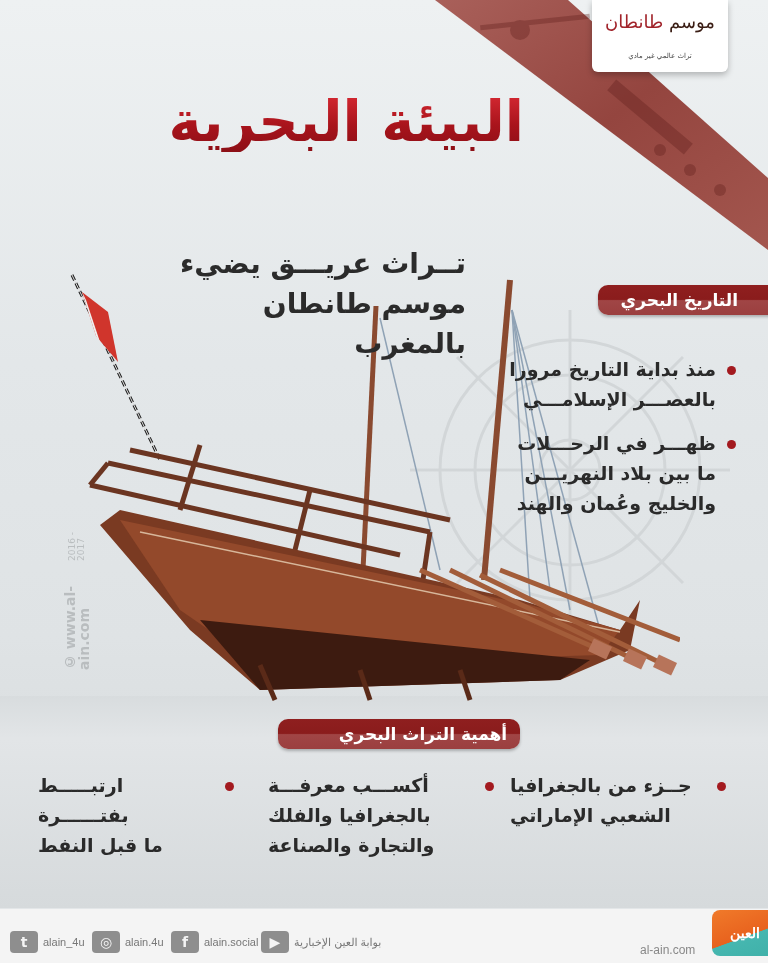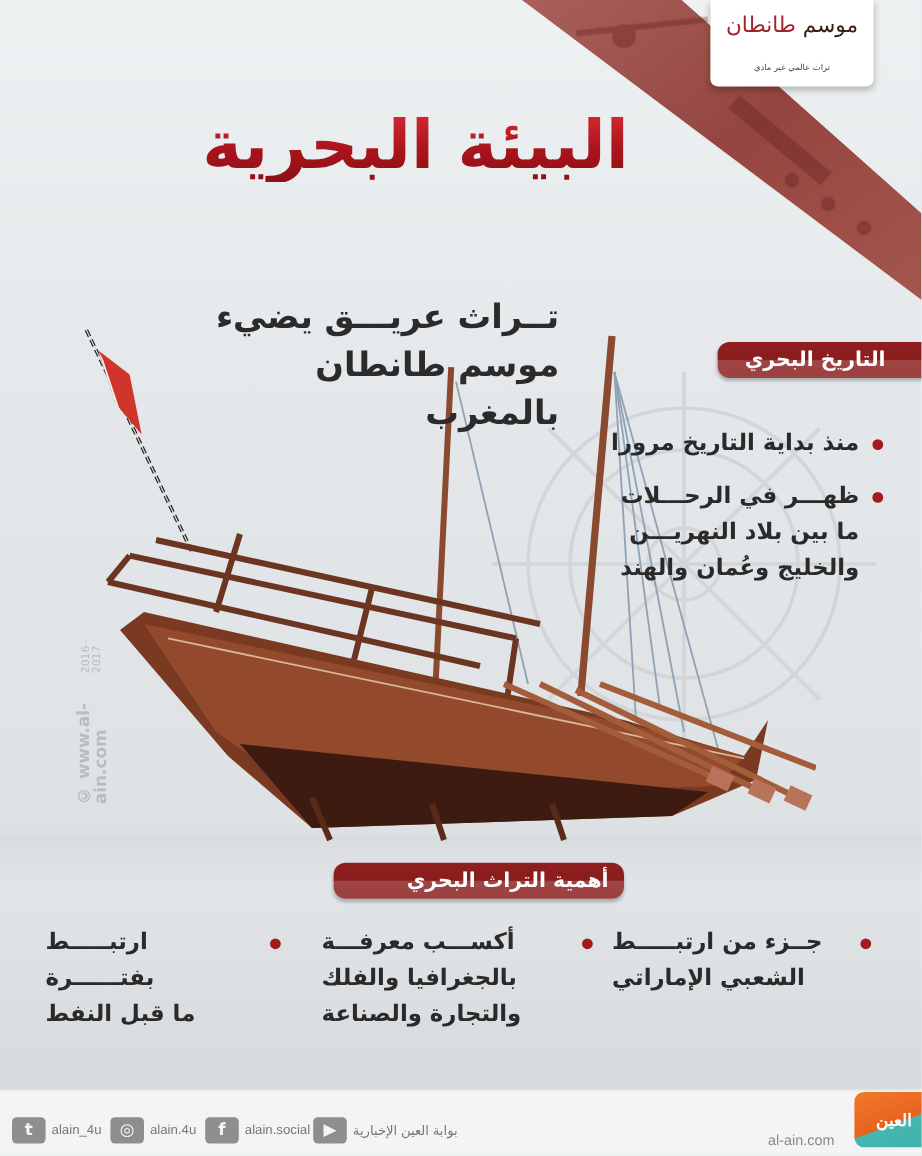--- a/index.html
+++ b/index.html
@@ -216,40 +216,41 @@
     <div>موسم طانطان</div>
     <div>بالمغرب</div>
   </div>
 
   <div class="pill pill-history">التاريخ البحري</div>
 
   <div class="bullets bullets-history">
     <div class="bullet">
       <span class="dot"></span>
       <div>منذ بداية التاريخ مرورا</div>
+      <div>بالعصـــر الإسلامـــي</div>
     </div>
     <div class="bullet">
       <span class="dot"></span>
       <div>ظهـــر في الرحـــلات</div>
       <div>ما بين بلاد النهريـــن</div>
       <div>والخليج وعُمان والهند</div>
     </div>
   </div>
 
   <div class="watermark">
     <span>© www.al-ain.com</span>
     <span class="yr">2016 - 2017</span>
   </div>
 
   <div class="pill pill-importance">أهمية التراث البحري</div>
 
   <div class="imp-col imp-1">
     <div class="bullet">
       <span class="dot"></span>
-      <div>جــزء من ارتبـــــط</div>
+      <div>جــزء من بالجغرافيا</div>
       <div>الشعبي الإماراتي</div>
     </div>
   </div>
   <div class="imp-col imp-2">
     <div class="bullet">
       <span class="dot"></span>
       <div>أكســـب معرفـــة</div>
       <div>بالجغرافيا والفلك</div>
       <div>والتجارة والصناعة</div>
     </div>

